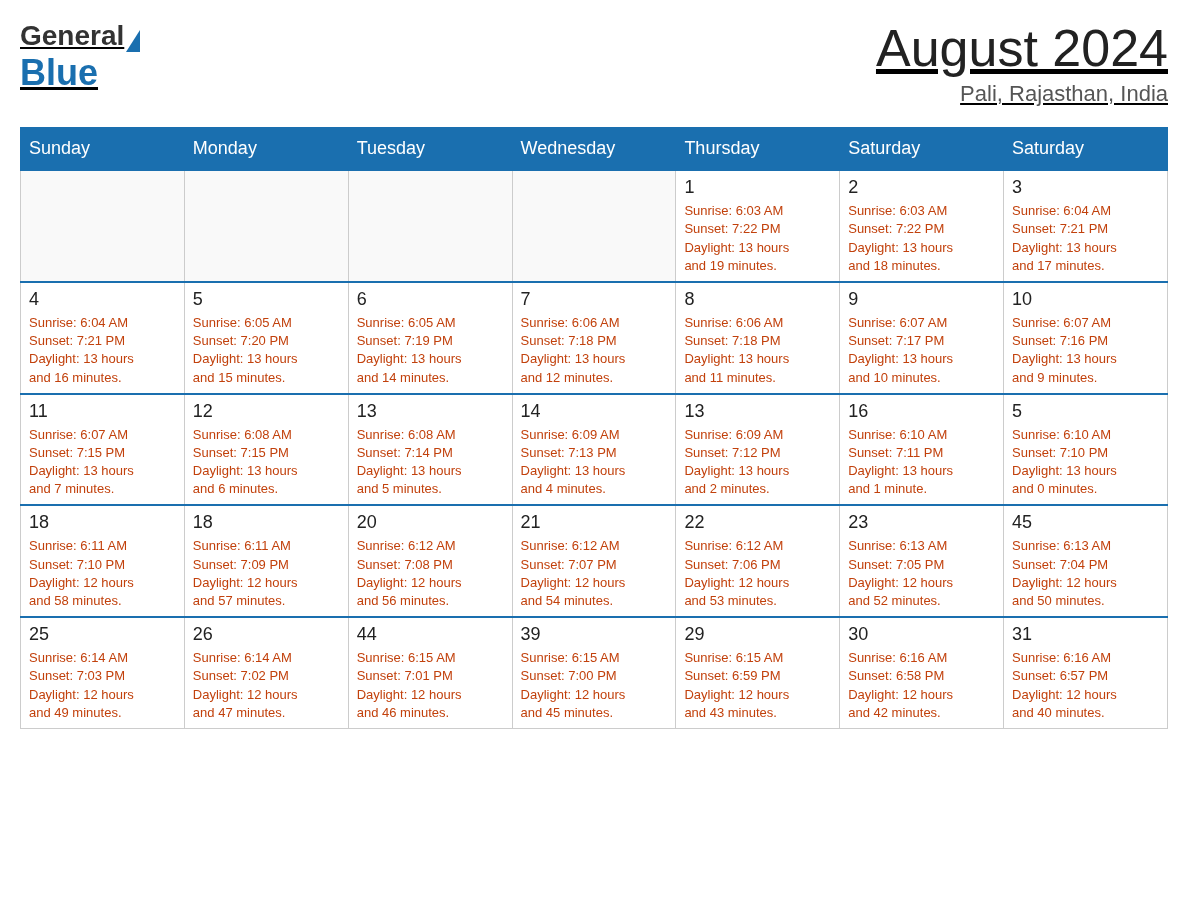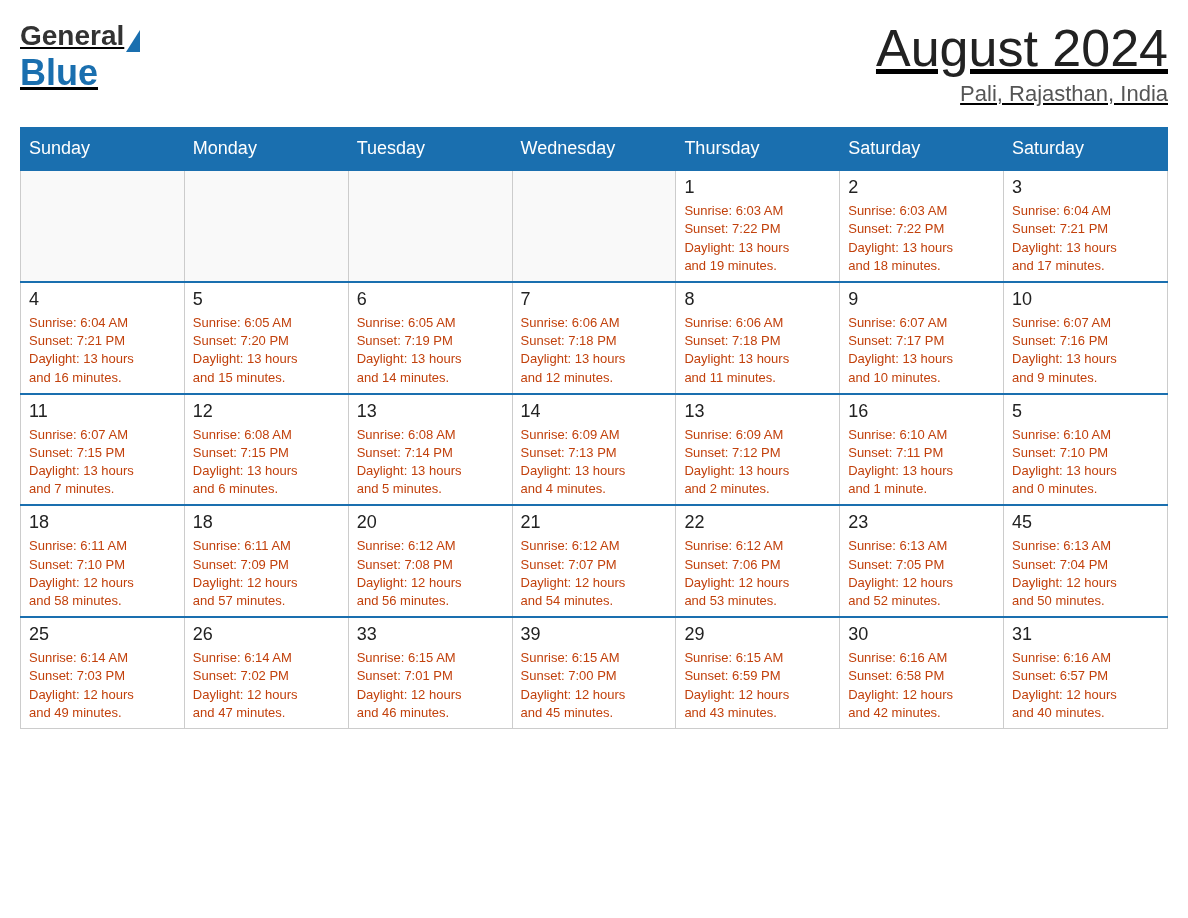--- a/index.html
+++ b/index.html
@@ -239,21 +239,21 @@
       <tr class="week-row">
         <td>
           <span class="day-number">25</span>
           <div class="day-info">Sunrise: 6:14 AM<br>Sunset: 7:03 PM<br>Daylight: 12 hours<br>and 49 minutes.</div>
         </td>
         <td>
           <span class="day-number">26</span>
           <div class="day-info">Sunrise: 6:14 AM<br>Sunset: 7:02 PM<br>Daylight: 12 hours<br>and 47 minutes.</div>
         </td>
         <td>
-          <span class="day-number">33</span>
+          <span class="day-number">44</span>
           <div class="day-info">Sunrise: 6:15 AM<br>Sunset: 7:01 PM<br>Daylight: 12 hours<br>and 46 minutes.</div>
         </td>
         <td>
           <span class="day-number">39</span>
           <div class="day-info">Sunrise: 6:15 AM<br>Sunset: 7:00 PM<br>Daylight: 12 hours<br>and 45 minutes.</div>
         </td>
         <td>
           <span class="day-number">29</span>
           <div class="day-info">Sunrise: 6:15 AM<br>Sunset: 6:59 PM<br>Daylight: 12 hours<br>and 43 minutes.</div>
         </td>

